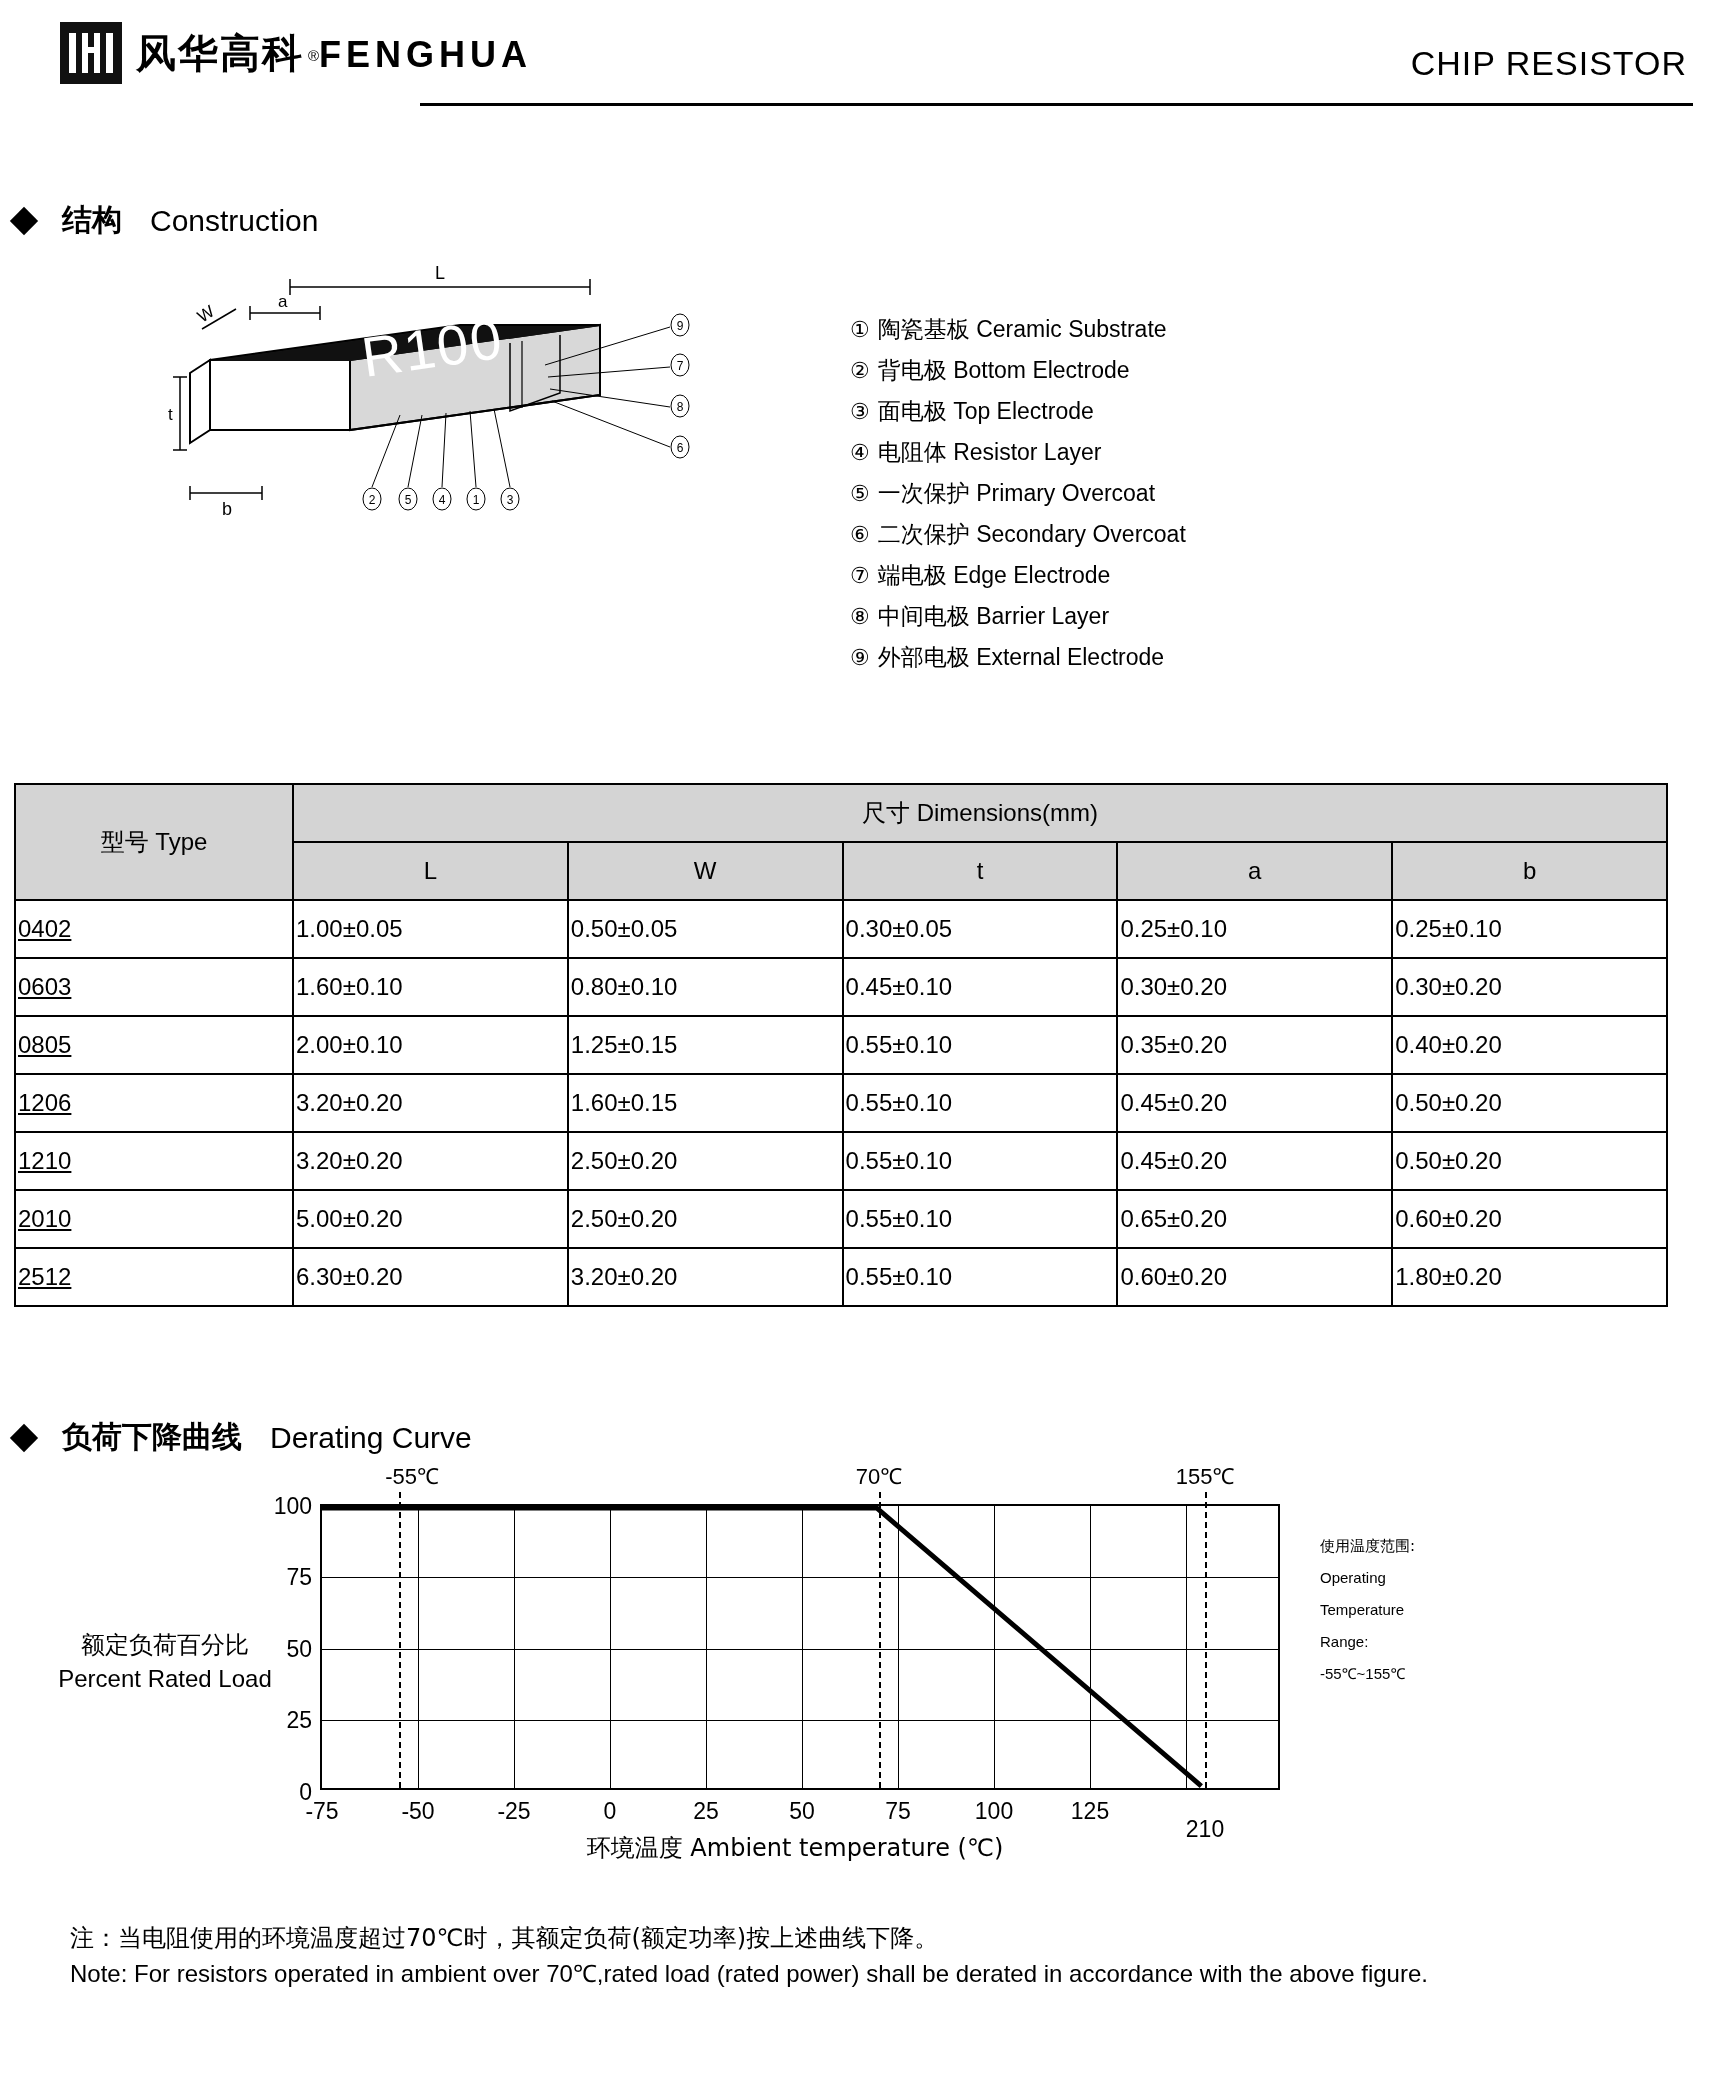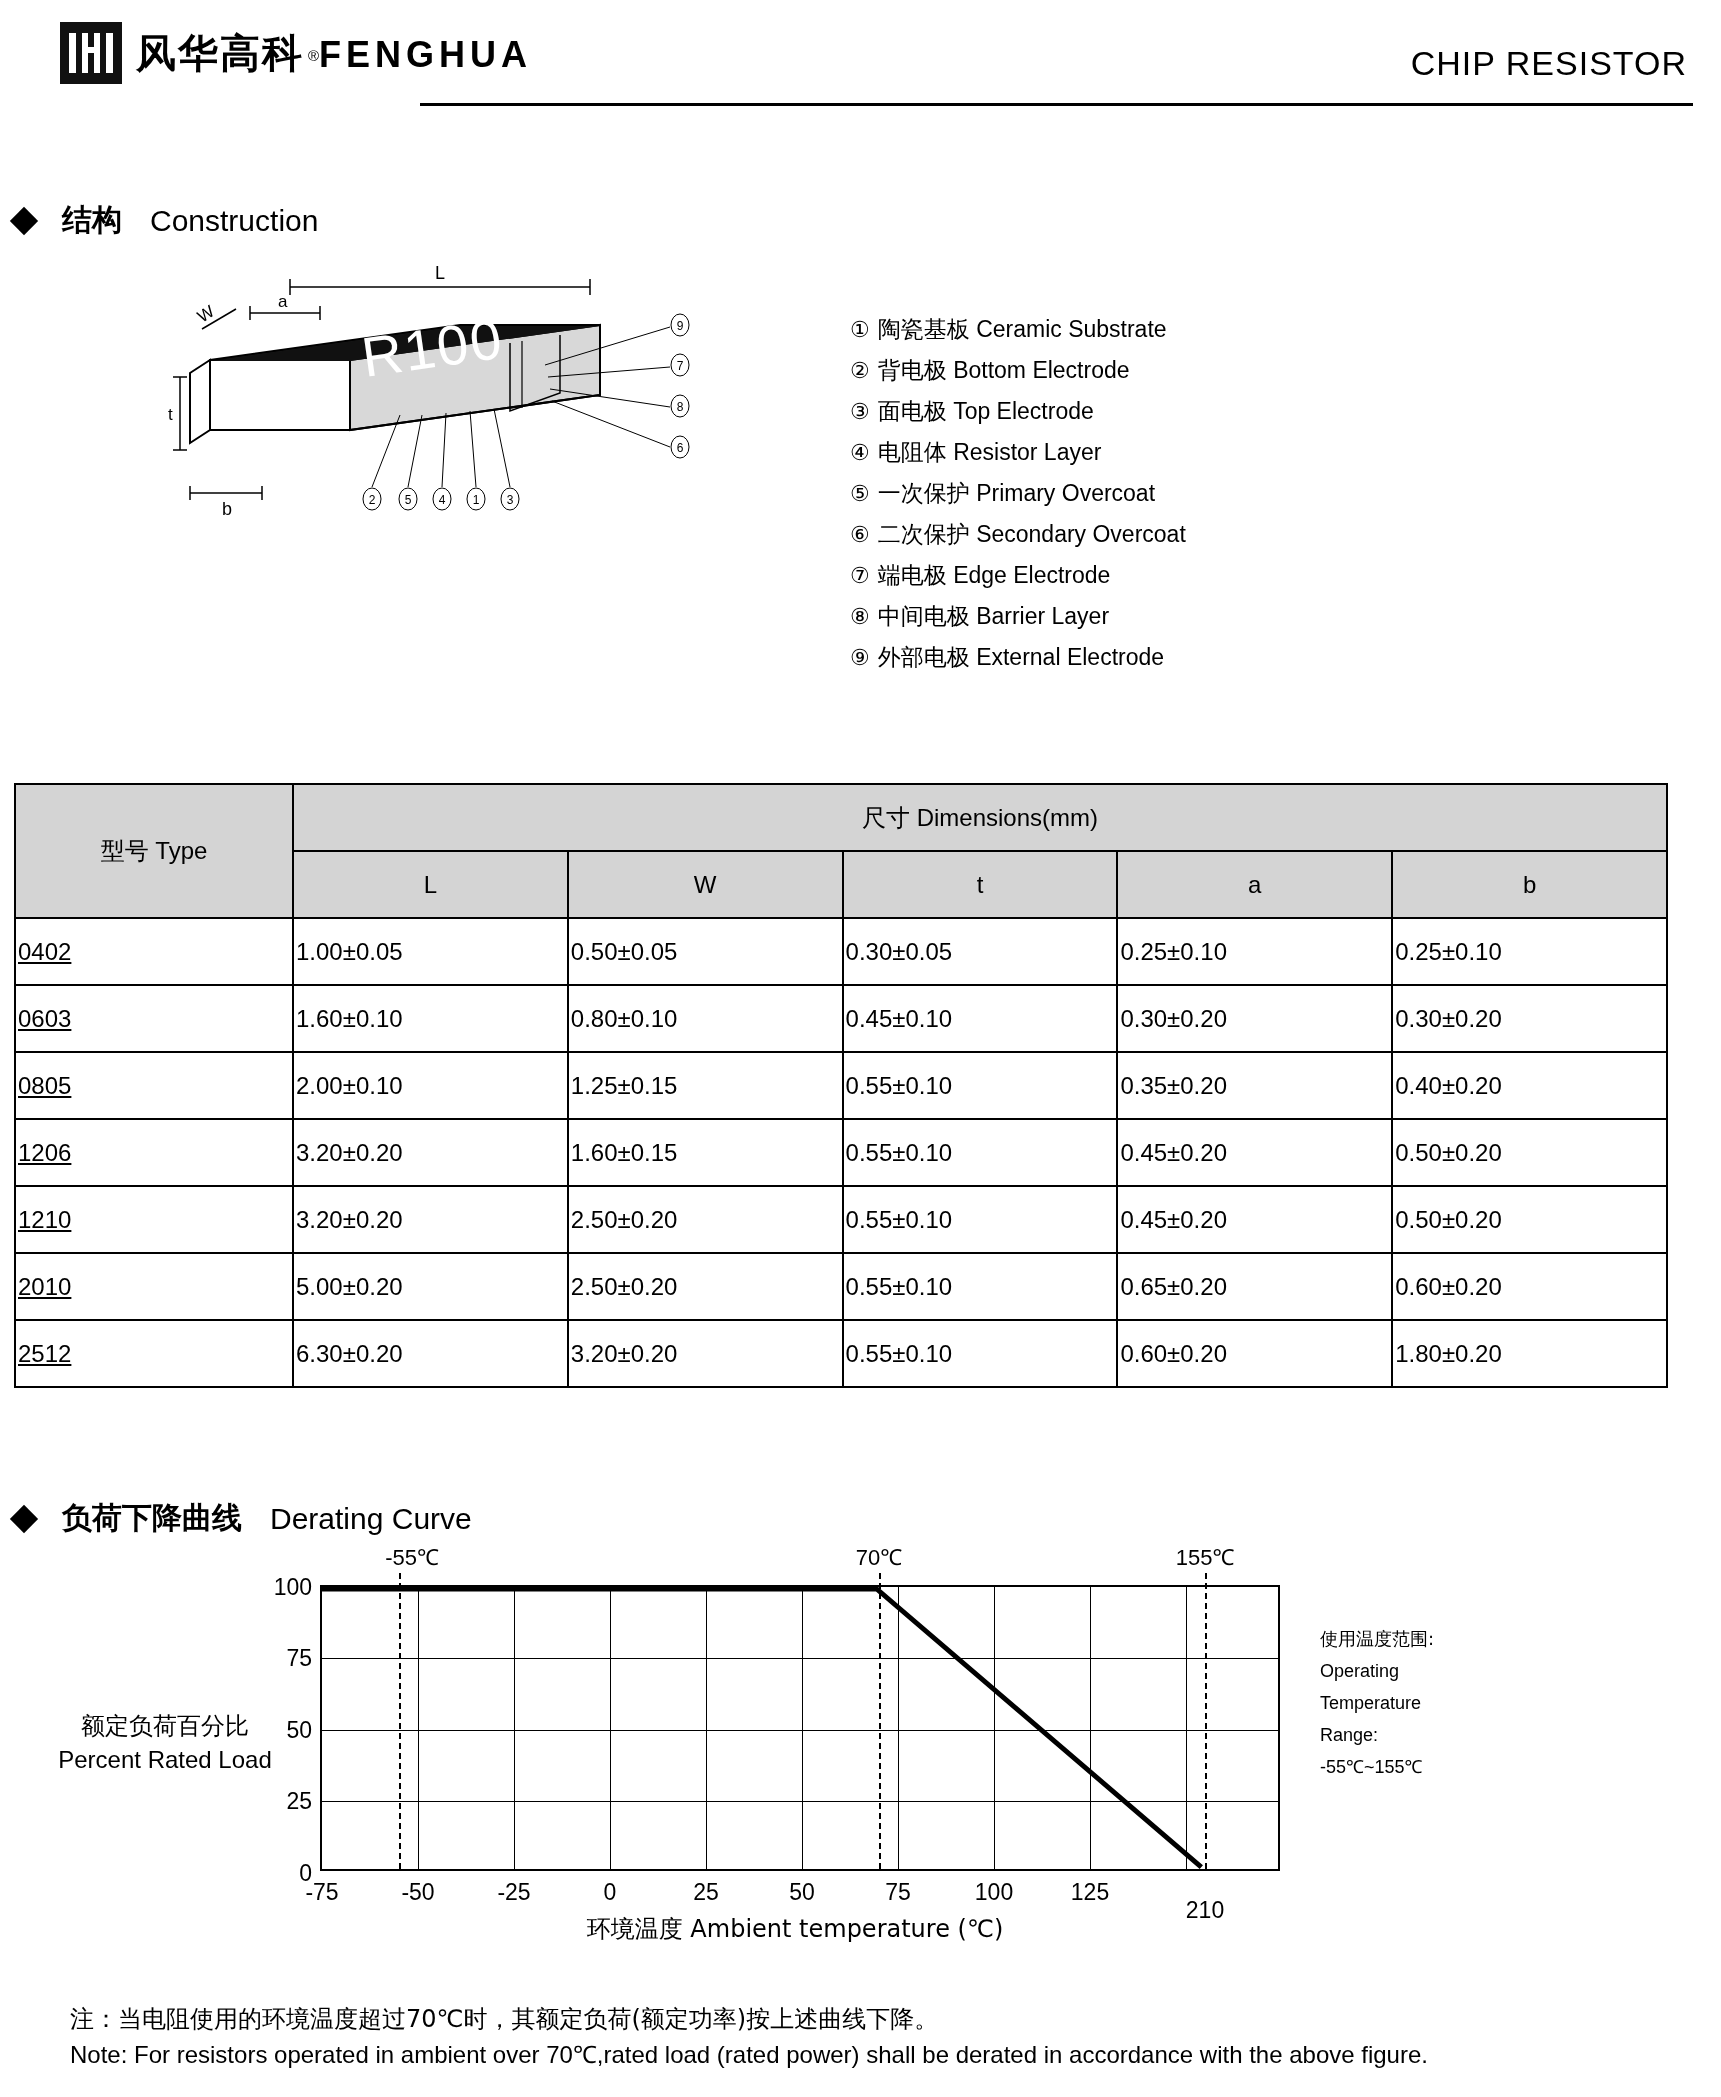--- a/index.html
+++ b/index.html
@@ -91,21 +91,21 @@
   table.dim {
     border-collapse: collapse;
     width: 1654px;
     margin: 14px 0 0 14px;
     table-layout: fixed;
   }
   table.dim th, table.dim td {
     border: 2px solid #000;
     font-size: 24px;
     font-weight: normal;
-    height: 67px;
+    height: 58px;
     padding: 4px 2px;
   }
   table.dim th { background: #d4d4d4; }
   th.type-head { width: 278px; font-size: 26px; }
   th.dims-head { font-size: 26px; }
   td.type-cell { font-size: 25px; text-decoration: underline; }
 
   
   .derating { margin-top: 110px; }
   .chart-area {
@@ -153,22 +153,22 @@
   .axis-x-title {
     position: absolute;
     left: 300px; width: 990px;
     top: 352px;
     text-align: center;
     font-size: 24px;
   }
   .axis-x-title .cn { font-family: "DejaVu Sans", sans-serif; }
   .temp-range {
     position: absolute;
-    left: 1320px; top: 62px;
-    font-size: 18px;
+    left: 1320px; top: 50px;
+    font-size: 15px;
     line-height: 32px;
   }
   .temp-range .cn { font-family: "DejaVu Sans", sans-serif; }
 
   .note {
     margin: 40px 0 0 70px;
     font-size: 24px;
     line-height: 36px;
     max-width: 1600px;
   }

